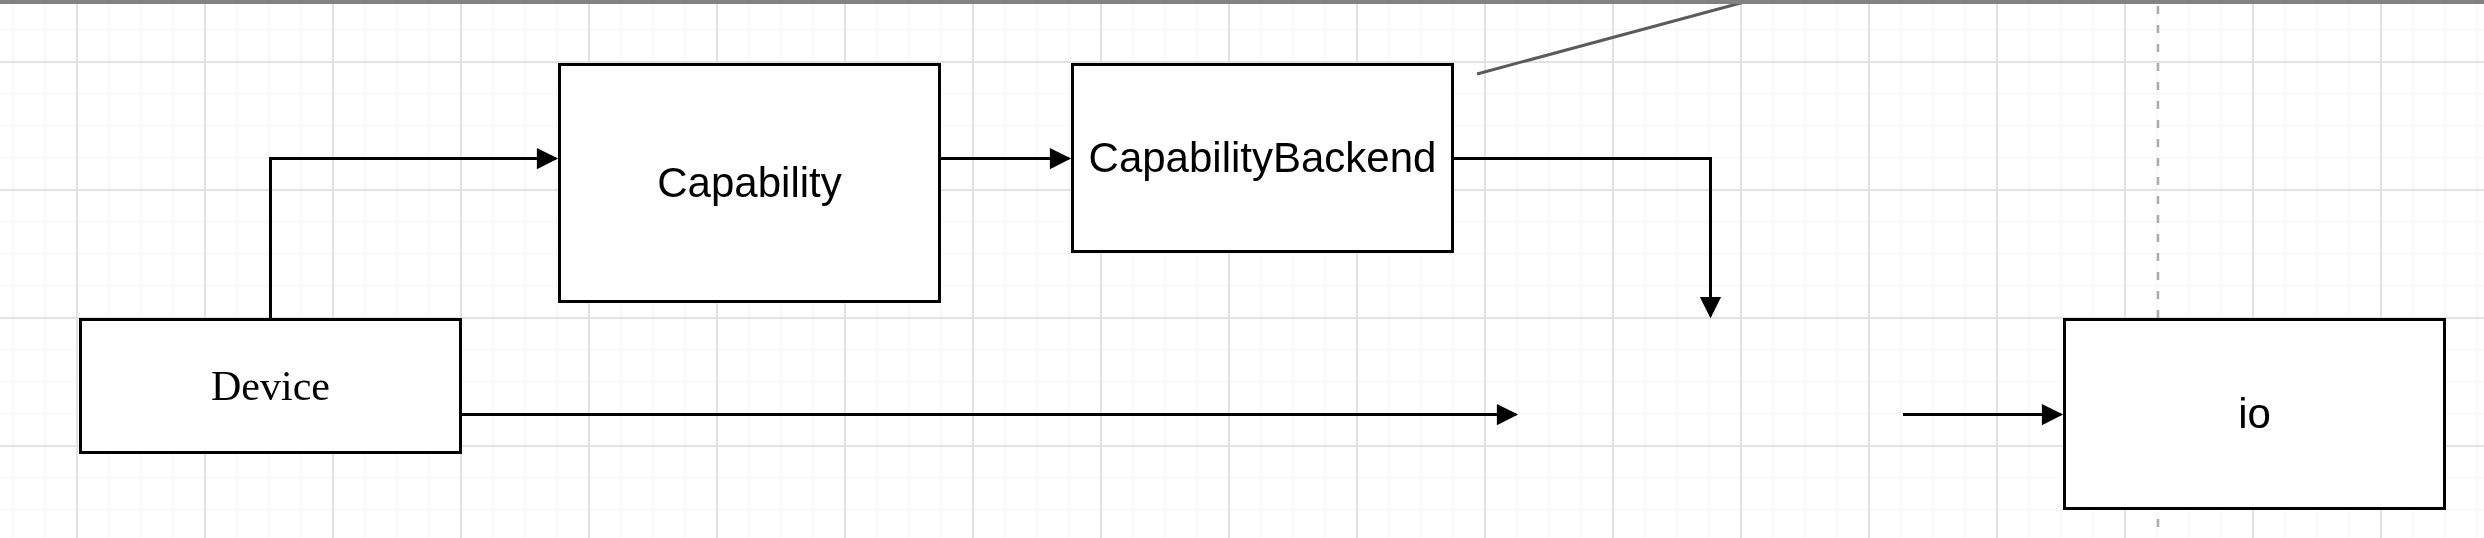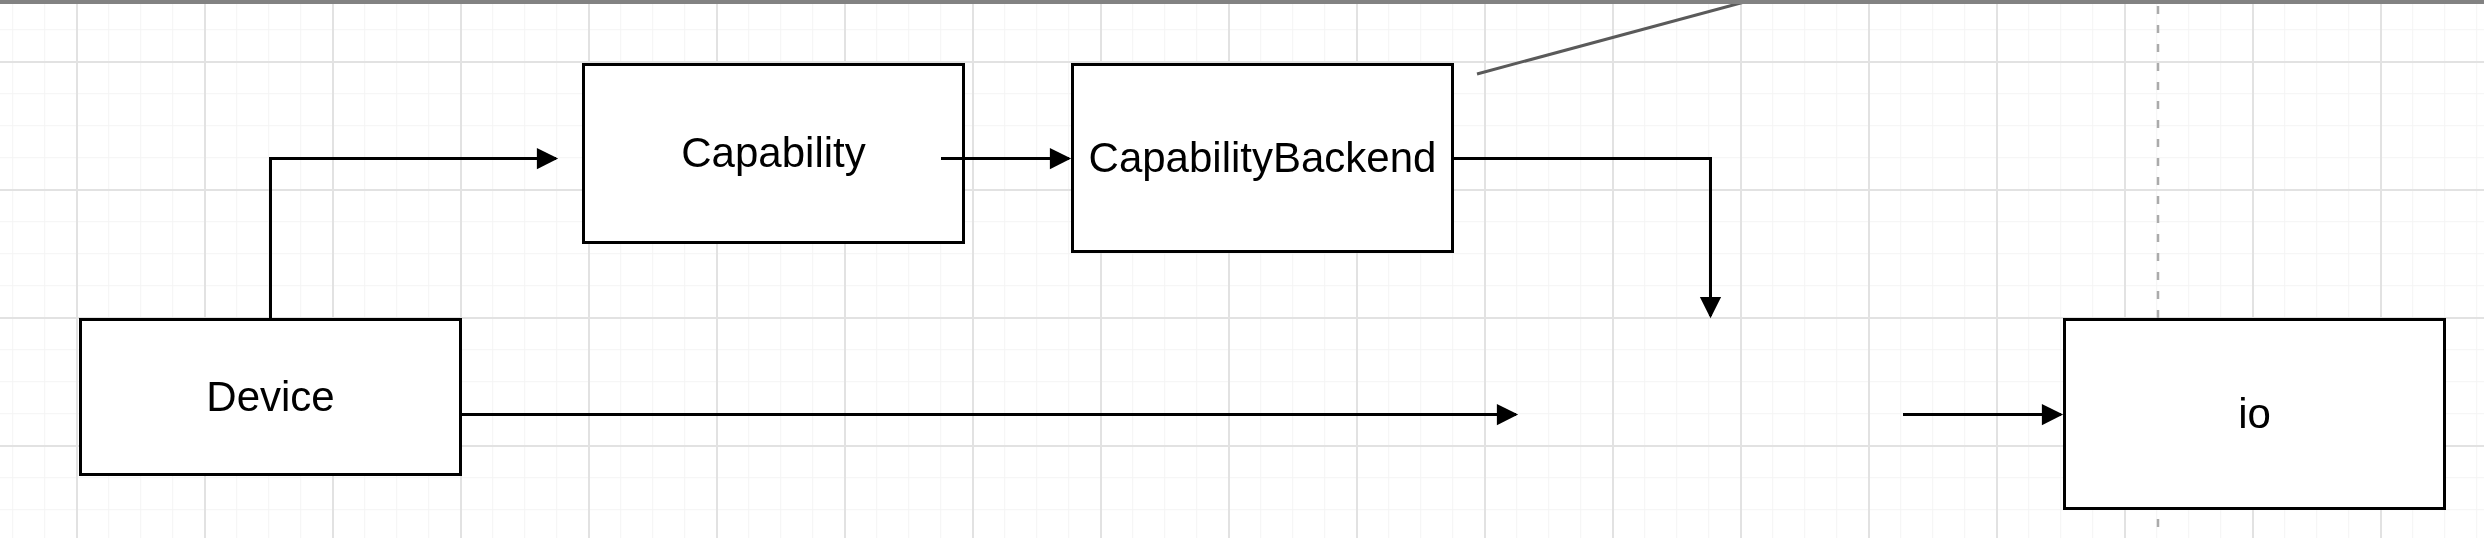--- a/index.html
+++ b/index.html
@@ -59,27 +59,27 @@
 </head>
 <body>
 
 <div class="canvas">
 
   <svg class="layer" id="under-svg">
       <line x1="2158" y1="6" x2="2158" y2="538" stroke="#ababab" stroke-width="2.5" stroke-dasharray="8 11"></line>
     </svg>
 
   <div class="layer" id="nodes-layer">
-      <div class="node" style="left: 558px; top: 63px; width: 383px; height: 181px; margin-left: 24px;">
+      <div class="node" style="left: 558px; top: 63px; width: 383px; height: 240px;">
         <span class="node-label">Capability</span>
       </div>
       <div class="node" style="left: 1071px; top: 63px; width: 383px; height: 190px;">
         <span class="node-label">CapabilityBackend</span>
       </div>
-      <div class="node" style="left: 79px; top: 318px; width: 383px; height: 158px;">
+      <div class="node" style="left: 79px; top: 318px; width: 383px; height: 136px; font-family: Liberation Serif, serif;">
         <span class="node-label">Device</span>
       </div>
       <div class="node" style="left: 2063px; top: 318px; width: 383px; height: 192px;">
         <span class="node-label">io</span>
       </div>
     </div>
 
   <svg class="layer" id="edge-svg">
     <defs>
       <marker id="arrow-head" viewBox="0 0 12 12" refX="10" refY="6" markerWidth="8.5" markerHeight="8.5" orient="auto">

